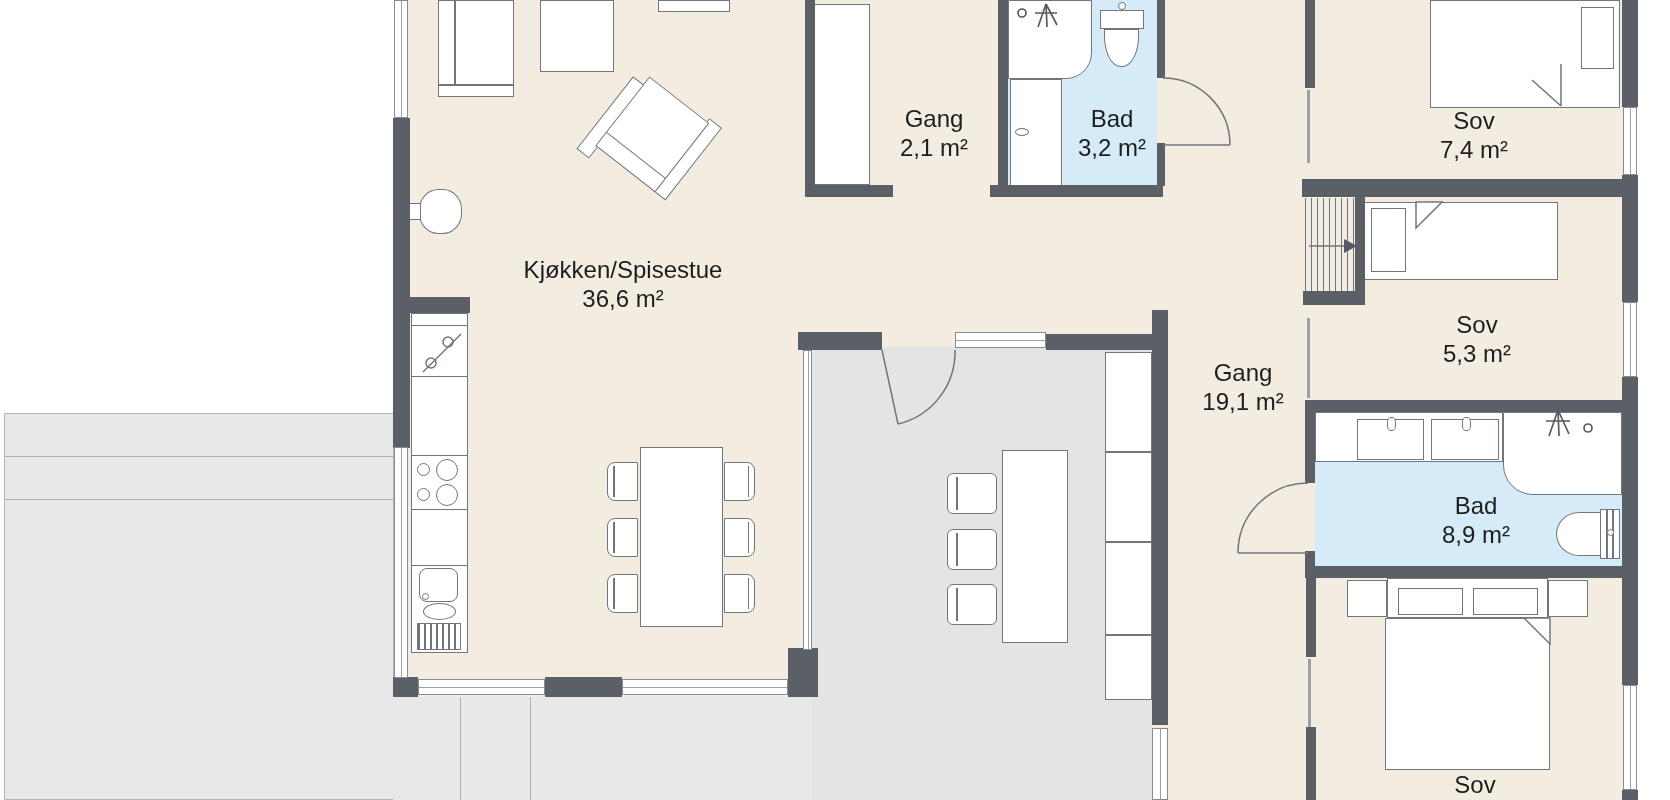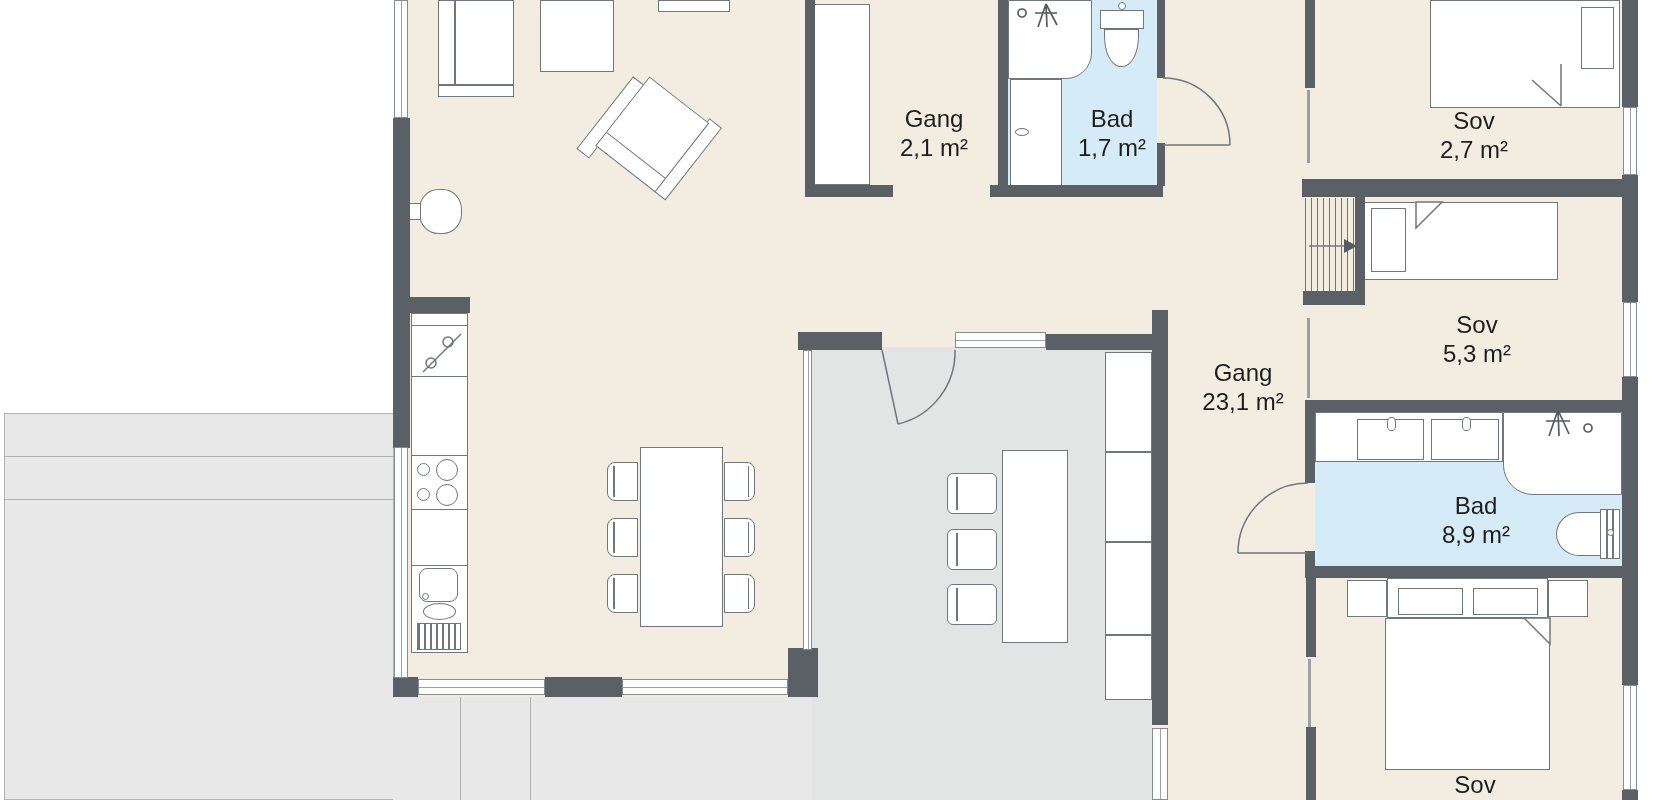--- a/index.html
+++ b/index.html
@@ -208,39 +208,43 @@
     <g stroke="#565b61" stroke-width="1.7" fill="none">
       <circle cx="1022" cy="13" r="4"></circle>
       <path d="M1046 4 L1038 27 M1046 4 L1047 27 M1046 4 L1057 25 M1035 13 H1057"></path>
     </g>
     <g stroke="#565b61" stroke-width="1.7" fill="none">
       <circle cx="1588" cy="428" r="4"></circle>
       <path d="M1558 410 L1549 436 M1558 410 L1559 436 M1558 410 L1569 434 M1546 421 H1570"></path>
     </g>
   </svg>
 
+  <div class="rlabel" style="left:623px;top:255px">
+    <span>Kjøkken/Spisestue</span>
+    <span>36,6 m²</span>
+  </div>
   <div class="rlabel" style="left:934px;top:104px">
     <span>Gang</span>
     <span>2,1 m²</span>
   </div>
   <div class="rlabel" style="left:1112px;top:104px">
     <span>Bad</span>
-    <span>1,7 m²</span>
+    <span>3,2 m²</span>
   </div>
   <div class="rlabel" style="left:1474px;top:106px">
     <span>Sov</span>
-    <span>2,7 m²</span>
+    <span>7,4 m²</span>
   </div>
   <div class="rlabel" style="left:1477px;top:310px">
     <span>Sov</span>
     <span>5,3 m²</span>
   </div>
   <div class="rlabel" style="left:1243px;top:358px">
     <span>Gang</span>
-    <span>23,1 m²</span>
+    <span>19,1 m²</span>
   </div>
   <div class="rlabel" style="left:1476px;top:491px">
     <span>Bad</span>
     <span>8,9 m²</span>
   </div>
   <div class="rlabel" style="left:1475px;top:770px">
     <span>Sov</span>
   </div>
 
 </div>

